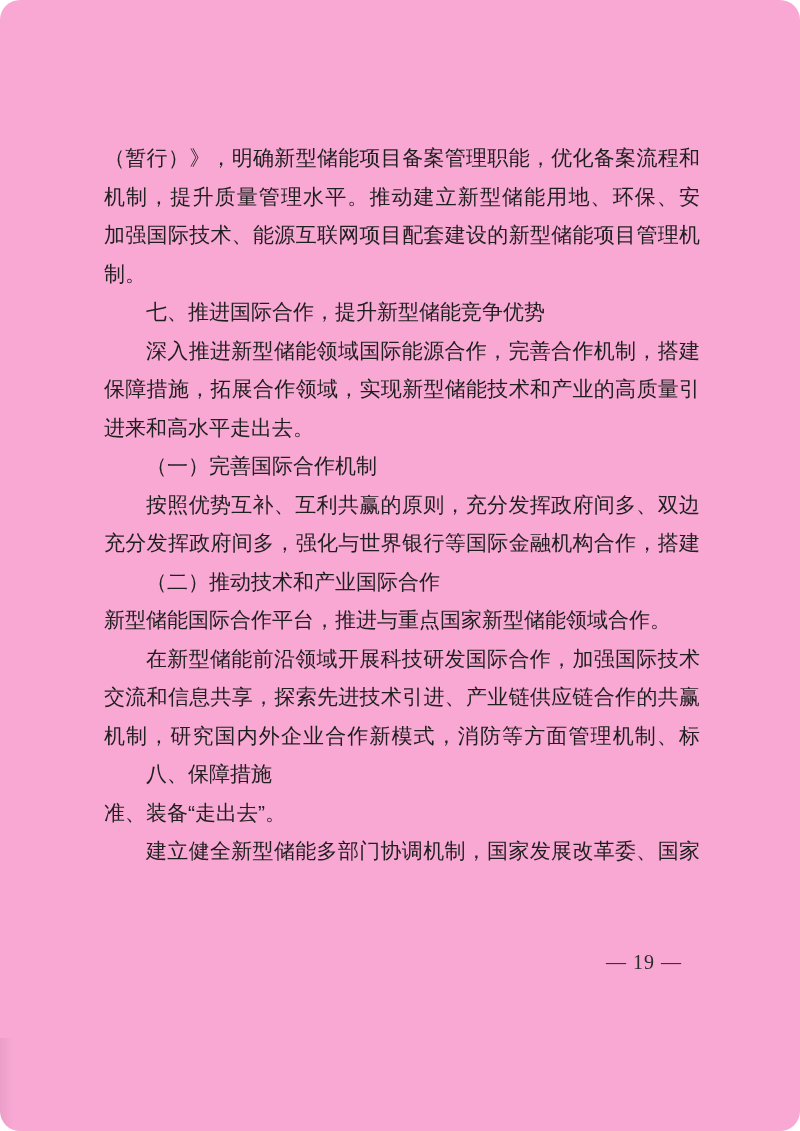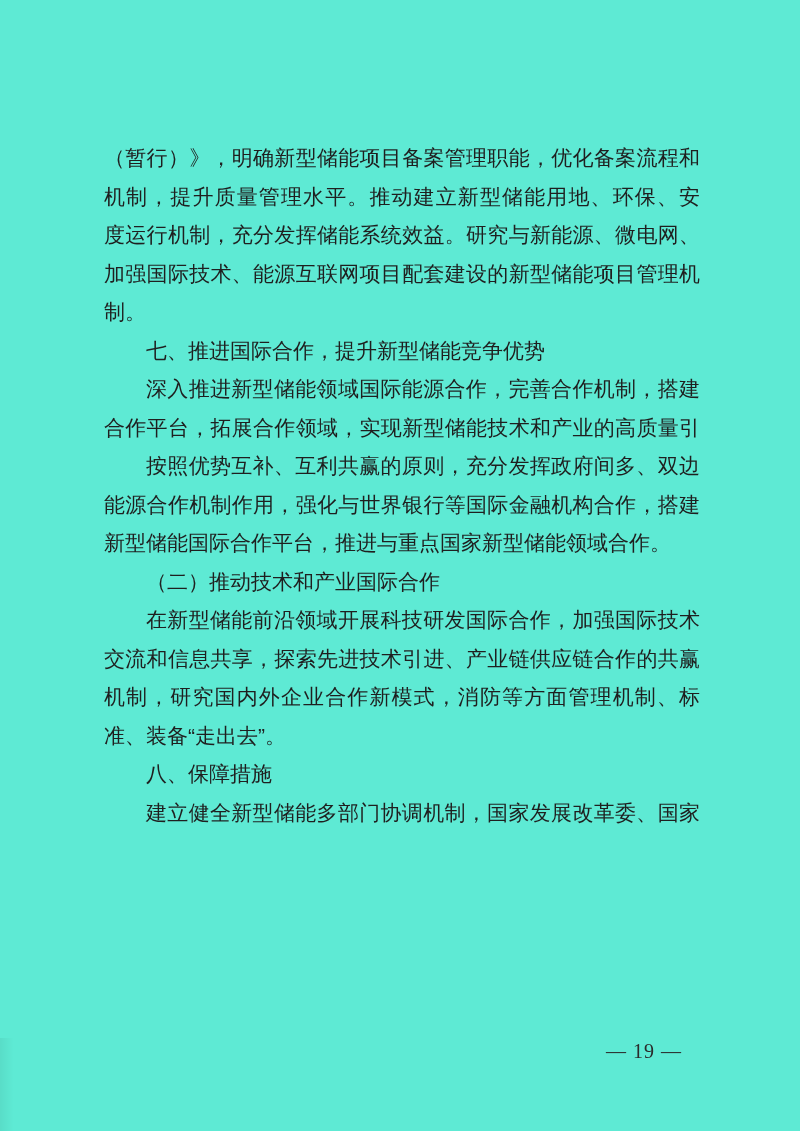--- a/index.html
+++ b/index.html
@@ -4,23 +4,24 @@
 <style>
   html, body {
     margin: 0;
     padding: 0;
     background: #ffffff;
   }
   .page {
     position: relative;
     width: 800px;
     height: 1131px;
-    background: #5eead4;
+    background: #f9a8d4;
     overflow: hidden;
     font-family: "Liberation Sans", sans-serif;
+    border-radius: 20px;
   }
   .textblock {
     position: absolute;
     left: 104px;
     top: 139px;
     width: 596px;
     color: #1f1f1f;
     font-size: 21px;
     line-height: 38.5px;
     font-weight: 500;
@@ -31,21 +32,21 @@
   }
   .line.left {
     text-align: left;
     text-align-last: left;
   }
   .line.ind {
     text-indent: 42px;
   }
   .footer {
     position: absolute;
-    top: 1039px;
+    top: 950px;
     right: 118px;
     font-family: "Liberation Serif", serif;
     font-size: 20px;
     line-height: 24px;
     color: #2b2b2b;
     letter-spacing: 1px;
   }
   .scan-artifact {
     position: absolute;
     left: 0;
@@ -57,35 +58,36 @@
   }
 </style>
 </head>
 <body>
 
 <div class="page">
 
   <div class="textblock">
     <div class="line">（暂行）》，明确新型储能项目备案管理职能，优化备案流程和</div>
     <div class="line">机制，提升质量管理水平。推动建立新型储能用地、环保、安</div>
-    <div class="line">度运行机制，充分发挥储能系统效益。研究与新能源、微电网、</div>
     <div class="line">加强国际技术、能源互联网项目配套建设的新型储能项目管理机</div>
     <div class="line left">制。</div>
     <div class="line left ind">七、推进国际合作，提升新型储能竞争优势</div>
     <div class="line ind">深入推进新型储能领域国际能源合作，完善合作机制，搭建</div>
-    <div class="line">合作平台，拓展合作领域，实现新型储能技术和产业的高质量引</div>
+    <div class="line">保障措施，拓展合作领域，实现新型储能技术和产业的高质量引</div>
+    <div class="line left">进来和高水平走出去。</div>
+    <div class="line left ind">（一）完善国际合作机制</div>
     <div class="line ind">按照优势互补、互利共赢的原则，充分发挥政府间多、双边</div>
-    <div class="line">能源合作机制作用，强化与世界银行等国际金融机构合作，搭建</div>
+    <div class="line">充分发挥政府间多，强化与世界银行等国际金融机构合作，搭建</div>
+    <div class="line left ind">（二）推动技术和产业国际合作</div>
     <div class="line left">新型储能国际合作平台，推进与重点国家新型储能领域合作。</div>
-    <div class="line left ind">（二）推动技术和产业国际合作</div>
     <div class="line ind">在新型储能前沿领域开展科技研发国际合作，加强国际技术</div>
     <div class="line">交流和信息共享，探索先进技术引进、产业链供应链合作的共赢</div>
     <div class="line">机制，研究国内外企业合作新模式，消防等方面管理机制、标</div>
+    <div class="line left ind">八、保障措施</div>
     <div class="line left">准、装备“走出去”。</div>
-    <div class="line left ind">八、保障措施</div>
     <div class="line ind">建立健全新型储能多部门协调机制，国家发展改革委、国家</div>
   </div>
 
   <div class="footer">— 19 —</div>
 
   <div class="scan-artifact"></div>
 
 </div>
 
 </body></html>

